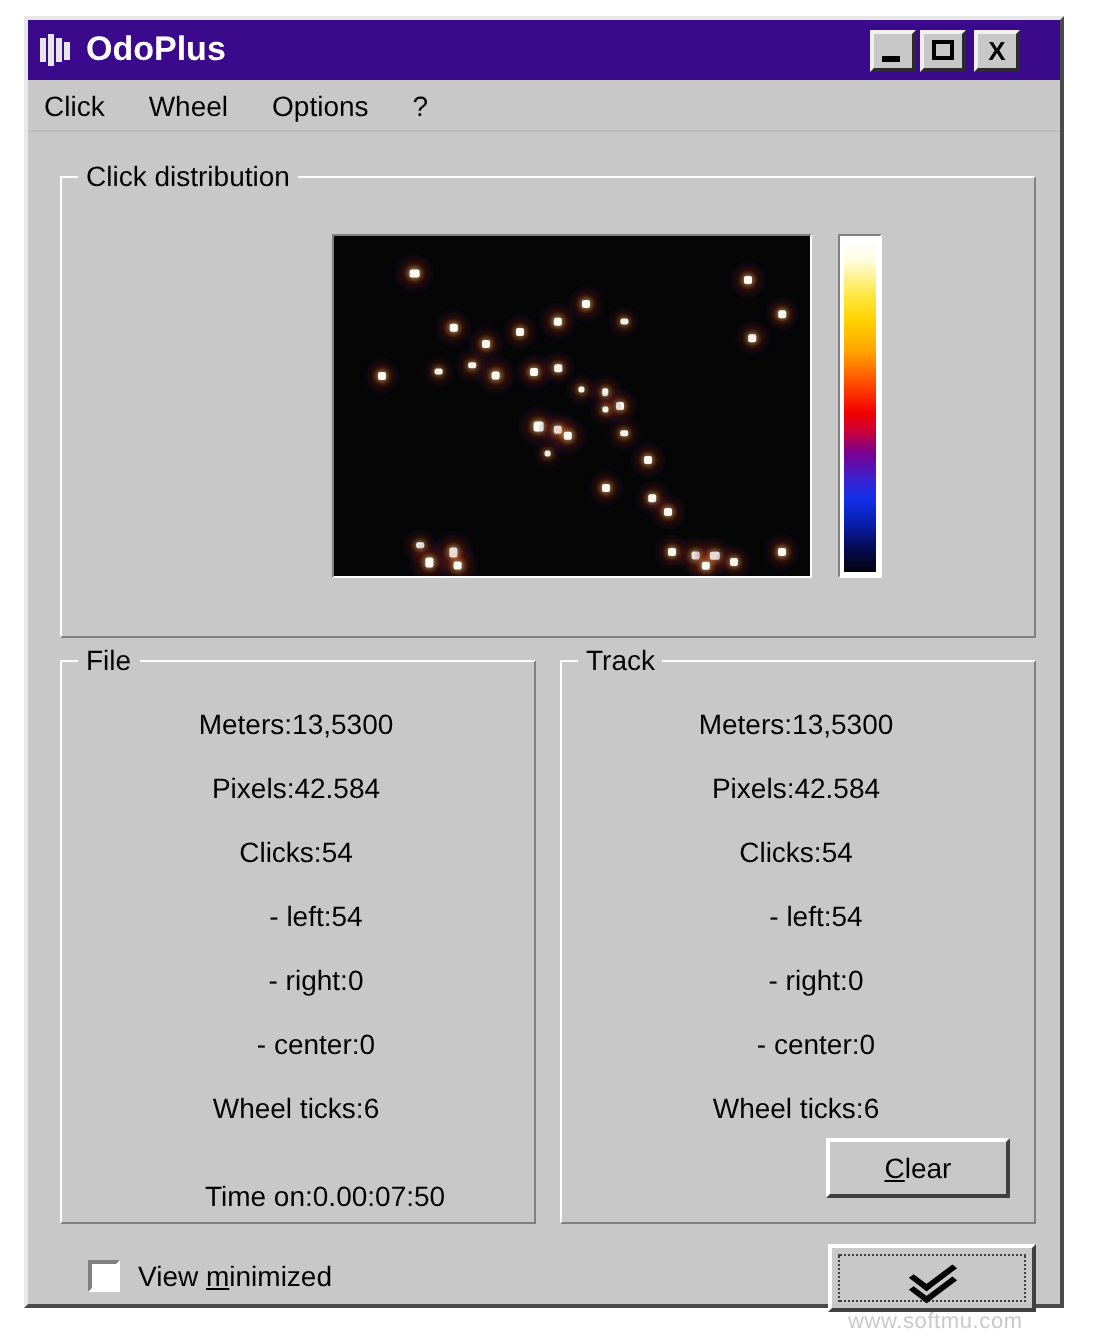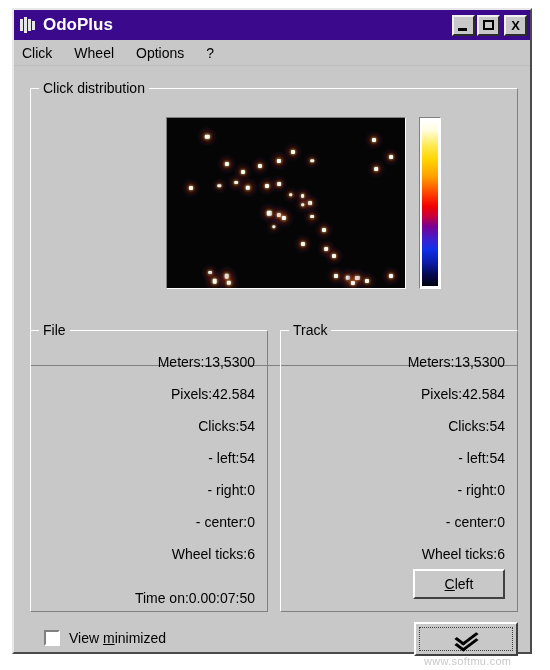--- a/index.html
+++ b/index.html
@@ -28,21 +28,21 @@
     border-bottom: 2px solid #4a4a4a;
     box-sizing: border-box;
   }
 
   
   #title-bar {
     height: 30px;
     background: #3b0a8c;
     display: flex;
     align-items: center;
-    padding: 0 3px 0 5px;
+    padding: 0 20px 0 5px;
     box-sizing: border-box;
   }
   #title-icon {
     width: 18px;
     height: 18px;
     margin-right: 6px;
     flex: 0 0 auto;
     position: relative;
   }
   #title-icon .bar {
@@ -137,21 +137,21 @@
     top: -9px;
     left: 8px;
     background: #c8c8c8;
     padding: 0 4px;
     font-size: 14px;
     color: #000;
     white-space: nowrap;
   }
 
   
-  #click-distribution { left: 16px; top: 78px; width: 488px; height: 278px; }
+  #click-distribution { left: 16px; top: 78px; width: 488px; height: 231px; }
   #plot-frame {
     position: absolute;
     left: 135px;
     top: 28px;
     width: 240px;
     height: 172px;
     border-top: 1px solid #808080;
     border-left: 1px solid #808080;
     border-right: 1px solid #ffffff;
     border-bottom: 1px solid #ffffff;
@@ -210,21 +210,21 @@
   #track-box { left: 266px; top: 320px; width: 238px; height: 282px; }
 
   .stat-row {
     position: absolute;
     left: 10px;
     right: 12px;
     height: 18px;
     font-size: 14px;
     color: #000;
     display: flex;
-    justify-content: flex-end;
+    justify-content: center;
     align-items: center;
   }
   .stat-row .label { white-space: nowrap; }
   .stat-row .value { white-space: nowrap; }
   .stat-row.indent .label { padding-left: 20px; }
 
   
   .win-btn {
     position: absolute;
     background: #c8c8c8;
@@ -504,21 +504,21 @@
           <span class="label">- center:</span>
           <span class="value">0</span>
         </div>
         <div class="stat-row" style="top: 214px;">
           <span class="label">Wheel ticks:</span>
           <span class="value">6</span>
         </div>
       </div>
 
     <div class="win-btn" id="clear-button">
-      <span><span class="accel">C</span><span>left</span></span>
+      <span><span class="accel">C</span><span>lear</span></span>
     </div>
   </div>
 
   <div id="start-minimized-row">
     <span id="start-minimized-box"></span>
     <span id="start-minimized-label"><span>View </span><span class="accel">m</span><span>inimized</span></span>
   </div>
 
   <div class="win-btn" id="expand-button">
     <span id="expand-focus">

